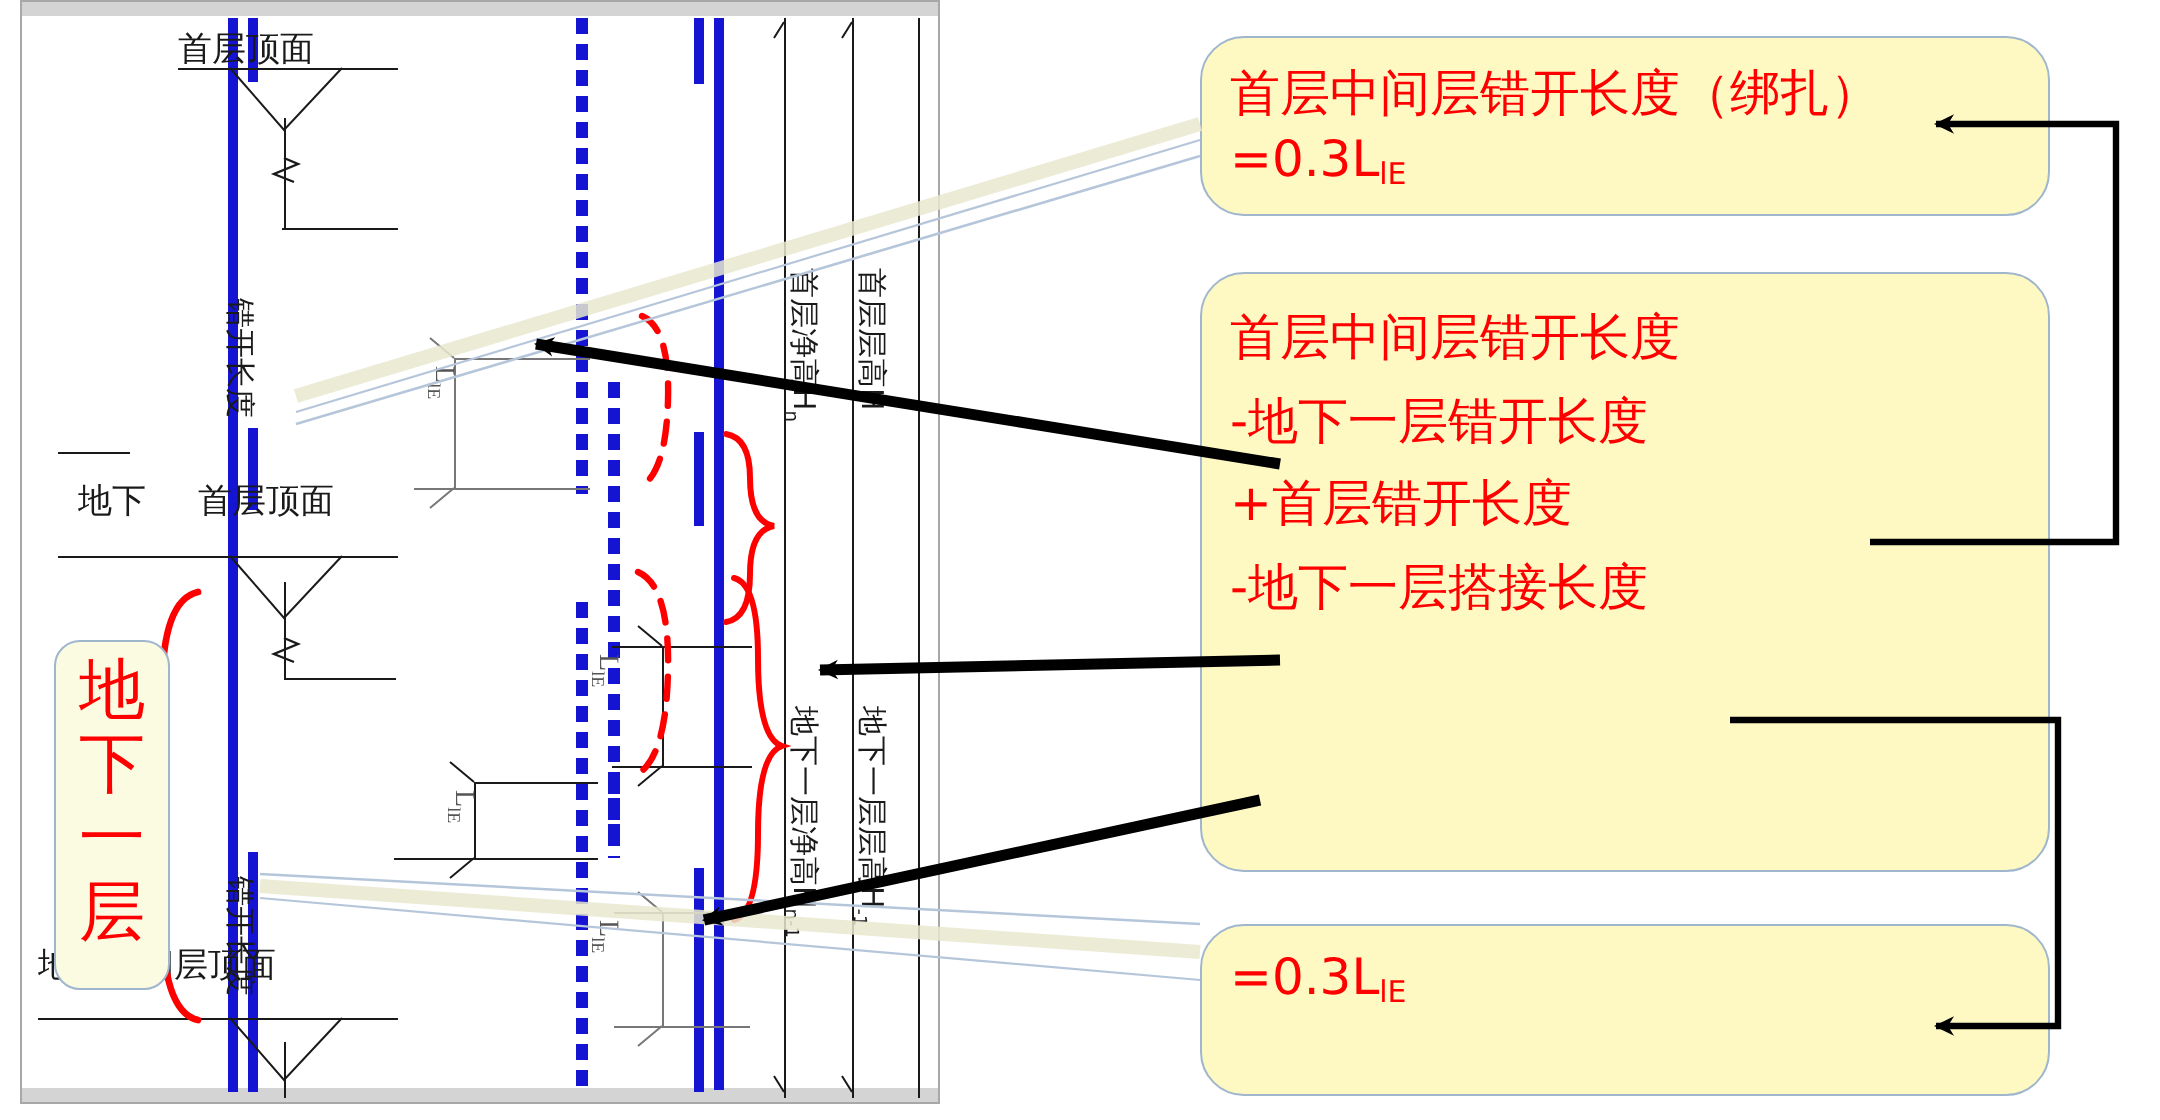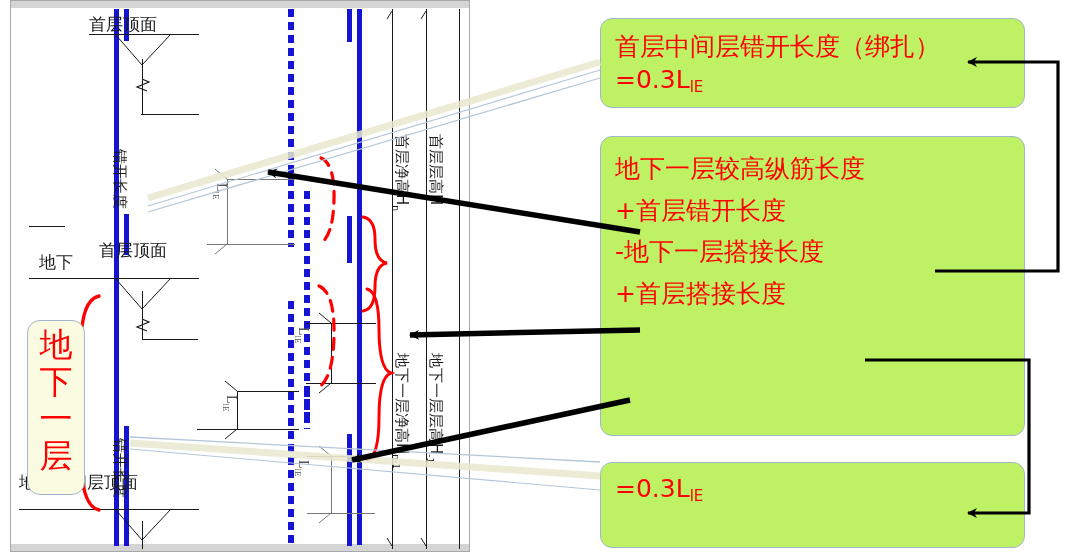--- a/index.html
+++ b/index.html
@@ -51,23 +51,23 @@
   .dim-l {
     position: absolute; color: #555; font-size: 14px;
     white-space: nowrap; transform-origin: 0 0; transform: rotate(90deg);
     font-family: "Liberation Serif", serif;
   }
   .dim-l sub { font-size: 9px; }
 
   
   .callout {
     position: absolute;
-    background: #bef264;
+    background: #fef9c3;
     border: 1.5px solid #9fb6cd;
-    border-radius: 12px;
+    border-radius: 22px;
     color: #ff0000;
     font-family: "DejaVu Sans", sans-serif;
     line-height: 1.30;
     white-space: nowrap;
   }
   .callout .ln { display: block; }
   .callout sub { font-size: 0.6em; vertical-align: -0.25em; }
 
   #callout-top    { left: 600px; top: 18px;  width: 425px; height: 90px;
                     font-size: 25px; padding: 12px 0 0 14px; }
@@ -145,21 +145,21 @@
     <div class="hline" style="left:226px; top:390px; width:62px;"></div>
     <div class="hline" style="left:186px; top:428px; width:102px;"></div>
     <div class="vline" style="left:226px; top:390px; height:38px;"></div>
 
     <div class="gline" style="left:296px; top:455px; width:68px;"></div>
     <div class="gline" style="left:296px; top:512px; width:68px;"></div>
     <div class="gvline" style="left:320px; top:455px; height:57px;"></div>
 
     <span class="dwg-label" style="left:78px; top:12px;">首层顶面</span>
 
-    <span class="dwg-label" style="left:28px; top:250px;">地下</span>
+    <span class="dwg-label" style="left:28px; top:238px;">地下</span>
 
     <span class="dwg-label" style="left:88px; top:238px;">首层顶面</span>
 
     <span class="dwg-label" style="left:8px; top:470px;">地下中间层顶面</span>
 
     <span class="vtext" style="left:118px; top:148px;">错开长度</span>
 
     <span class="vtext" style="left:118px; top:437px;">错开长度</span>
 
     <span class="vtext" style="left:400px; top:133px;"><span>首层净高H</span><sub>n</sub></span>
@@ -212,24 +212,24 @@
       <span class="ln">层</span>
     </div>
   </div>
 
   <div class="callout" id="callout-top">
     <span class="ln">首层中间层错开长度（绑扎）</span>
     <span class="ln"><span>=0.3L</span><sub>lE</sub></span>
   </div>
 
   <div class="callout" id="callout-middle">
-    <span class="ln">地下一层较高纵筋长度</span>
+    <span class="ln">首层中间层错开长度</span>
+    <span class="ln">-地下一层错开长度</span>
     <span class="ln">+首层错开长度</span>
     <span class="ln">-地下一层搭接长度</span>
-    <span class="ln">+首层搭接长度</span>
   </div>
 
   <div class="callout" id="callout-bottom">
     <span class="ln"><span>=0.3L</span><sub>lE</sub></span>
   </div>
 
   <svg class="ov" viewBox="0 0 1080 560">
     <defs>
       <marker id="ah-blk" markerWidth="11" markerHeight="11" refX="9" refY="5.5" orient="auto" markerUnits="userSpaceOnUse">
         <path d="M0,0.6 L10,5.5 L0,10.4 L3,5.5 Z" fill="#000000"></path>

